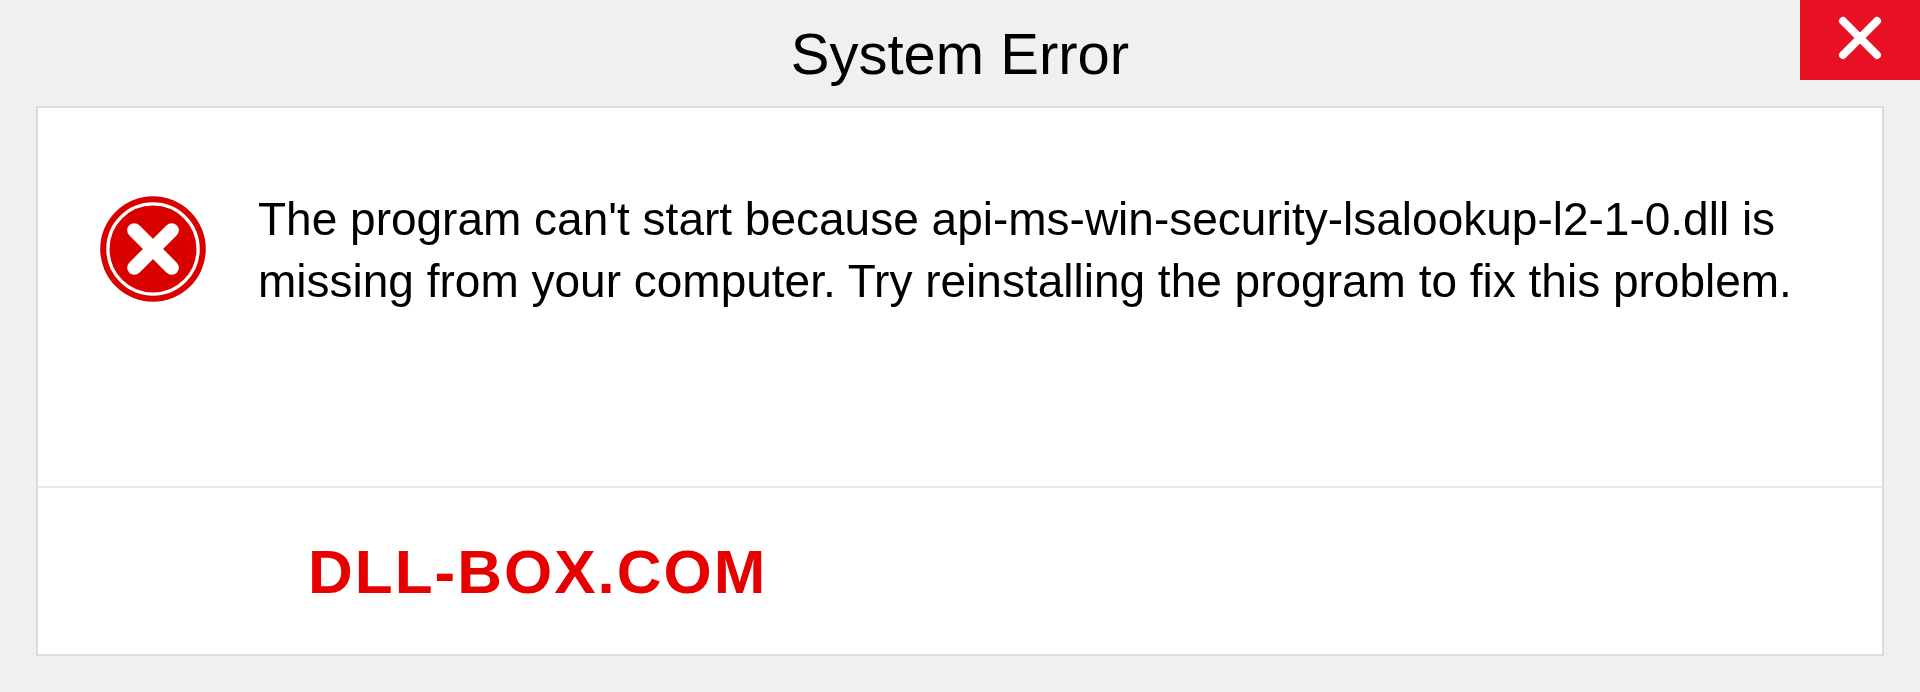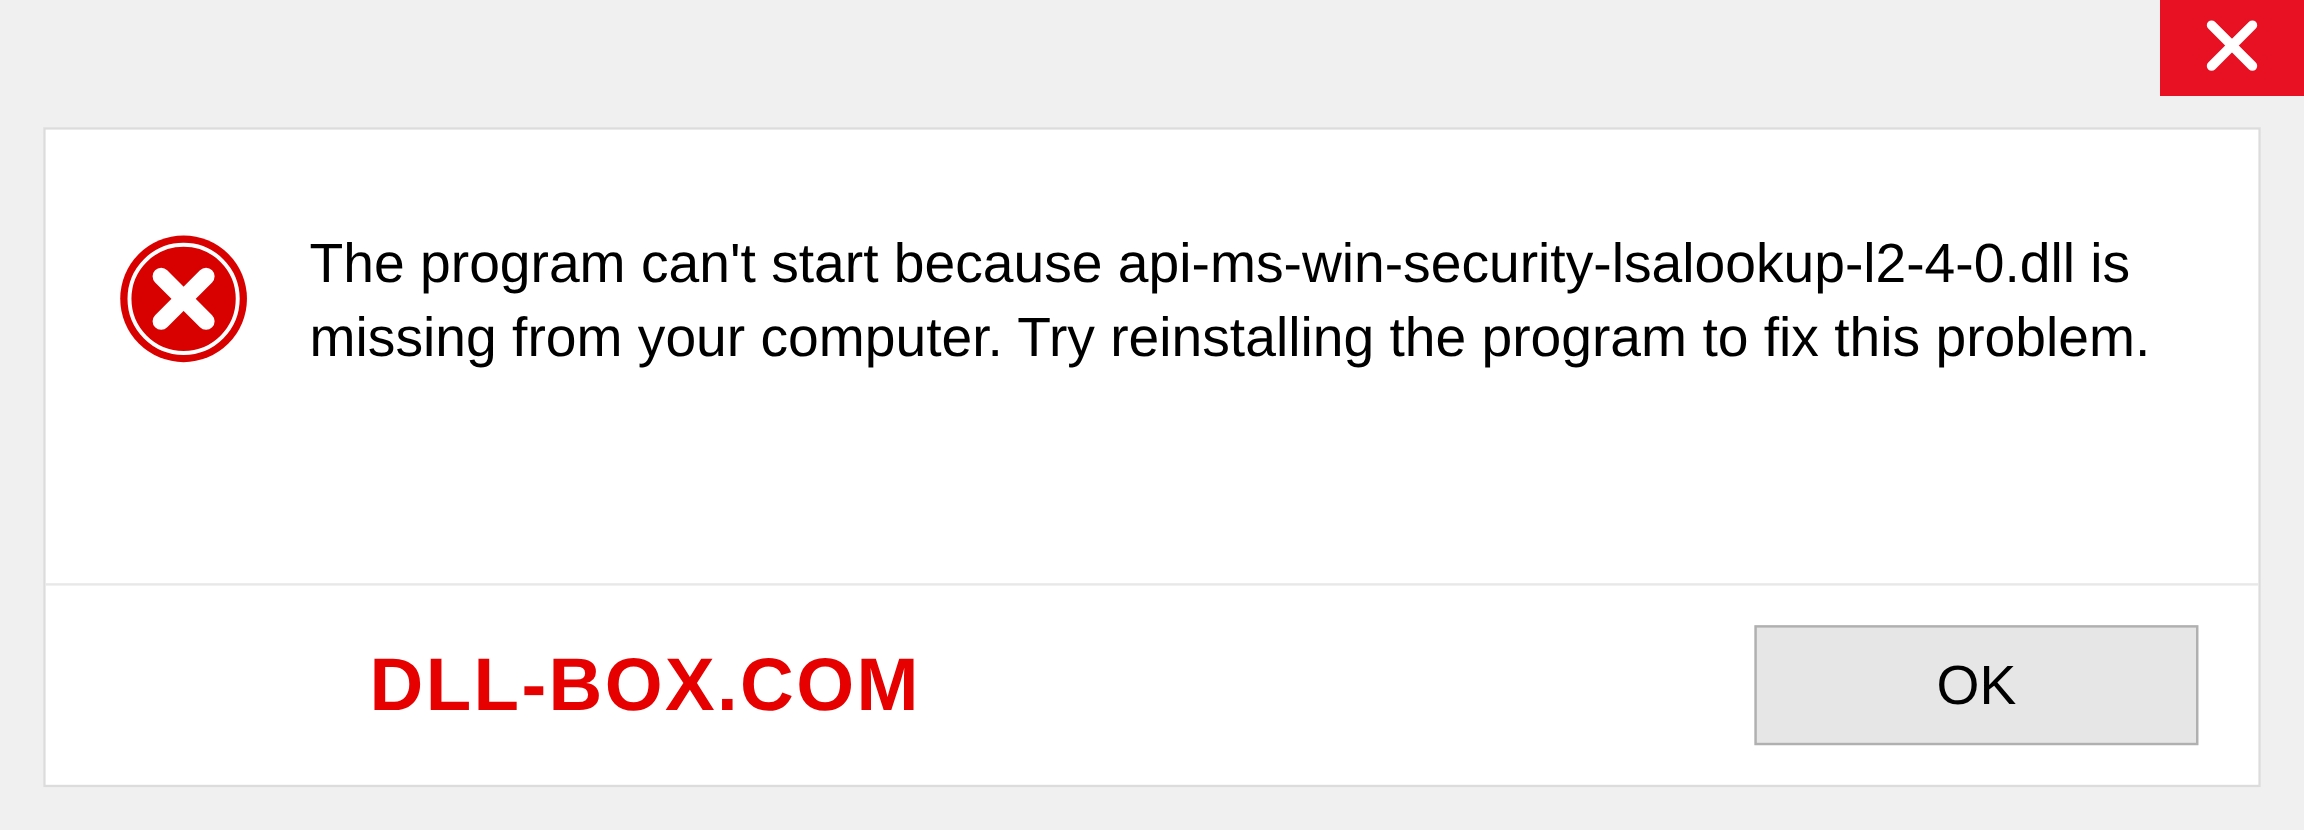--- a/index.html
+++ b/index.html
@@ -103,40 +103,40 @@
       align-items: center;
       justify-content: center;
       cursor: pointer;
       font-family: 'Segoe UI', Tahoma, sans-serif;
     }
   </style>
 </head>
 <body>
 
 <div class="titlebar">
+  <div class="title">System Error</div>
   <div class="close-btn">
     <span>
       <svg viewBox="0 0 50 50">
         <line x1="8" y1="8" x2="42" y2="42" stroke="#fff" stroke-width="8" stroke-linecap="round"></line>
         <line x1="42" y1="8" x2="8" y2="42" stroke="#fff" stroke-width="8" stroke-linecap="round"></line>
       </svg>
     </span>
   </div>
 </div>
 
 <div class="content-panel">
   <div class="message-row">
     <div class="error-icon">
       <svg viewBox="0 0 100 100">
         <circle cx="50" cy="50" r="48" fill="#d90000"></circle>
         <circle cx="50" cy="50" r="41" fill="#d90000" stroke="#fff" stroke-width="3"></circle>
         <line x1="33" y1="33" x2="67" y2="67" stroke="#fff" stroke-width="13" stroke-linecap="round"></line>
         <line x1="67" y1="33" x2="33" y2="67" stroke="#fff" stroke-width="13" stroke-linecap="round"></line>
       </svg>
     </div>
-    <div class="message-text">The program can't start because api-ms-win-security-lsalookup-l2-4-0.dll is missing from your computer. Try reinstalling the program to fix this problem.</div>
+    <div class="message-text">The program can't start because api-ms-win-security-lsalookup-l2-1-0.dll is missing from your computer. Try reinstalling the program to fix this problem.</div>
   </div>
 
   <div class="footer-row">
     <div class="watermark">DLL-BOX.COM</div>
-    <button class="ok-btn">OK</button>
   </div>
 </div>
 
 </body></html>

